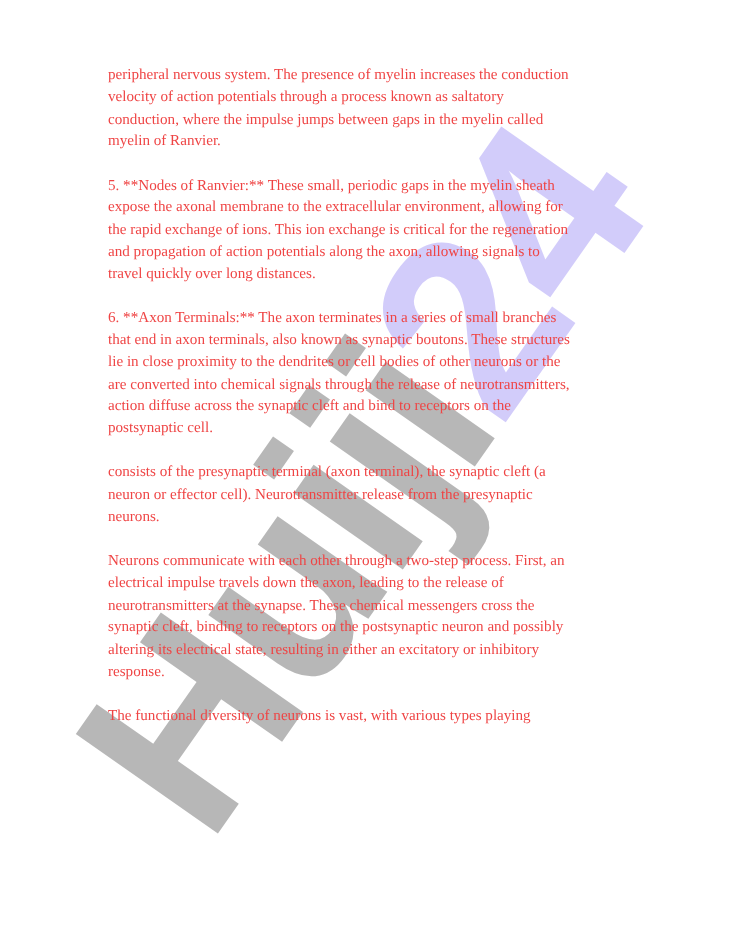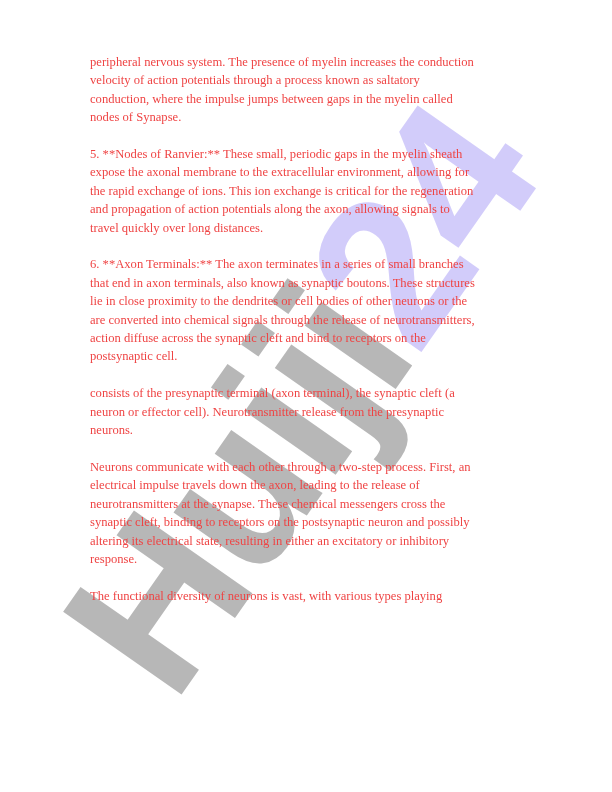--- a/index.html
+++ b/index.html
@@ -68,21 +68,21 @@
   <div class="watermark">
     <div class="wm-text"><span class="wm-gray">Huiji</span><span class="wm-purple">24</span></div>
   </div>
 
   <div class="content">
 
     <p>
       <span class="line">peripheral nervous system. The presence of myelin increases the conduction</span>
       <span class="line">velocity of action potentials through a process known as saltatory</span>
       <span class="line">conduction, where the impulse jumps between gaps in the myelin called</span>
-      <span class="line">nodes of Synapse.</span>
+      <span class="line">myelin of Ranvier.</span>
     </p>
 
     <p>
       <span class="line">5. **Nodes of Ranvier:** These small, periodic gaps in the myelin sheath</span>
       <span class="line">expose the axonal membrane to the extracellular environment, allowing for</span>
       <span class="line">the rapid exchange of ions. This ion exchange is critical for the regeneration</span>
       <span class="line">and propagation of action potentials along the axon, allowing signals to</span>
       <span class="line">travel quickly over long distances.</span>
     </p>
 

